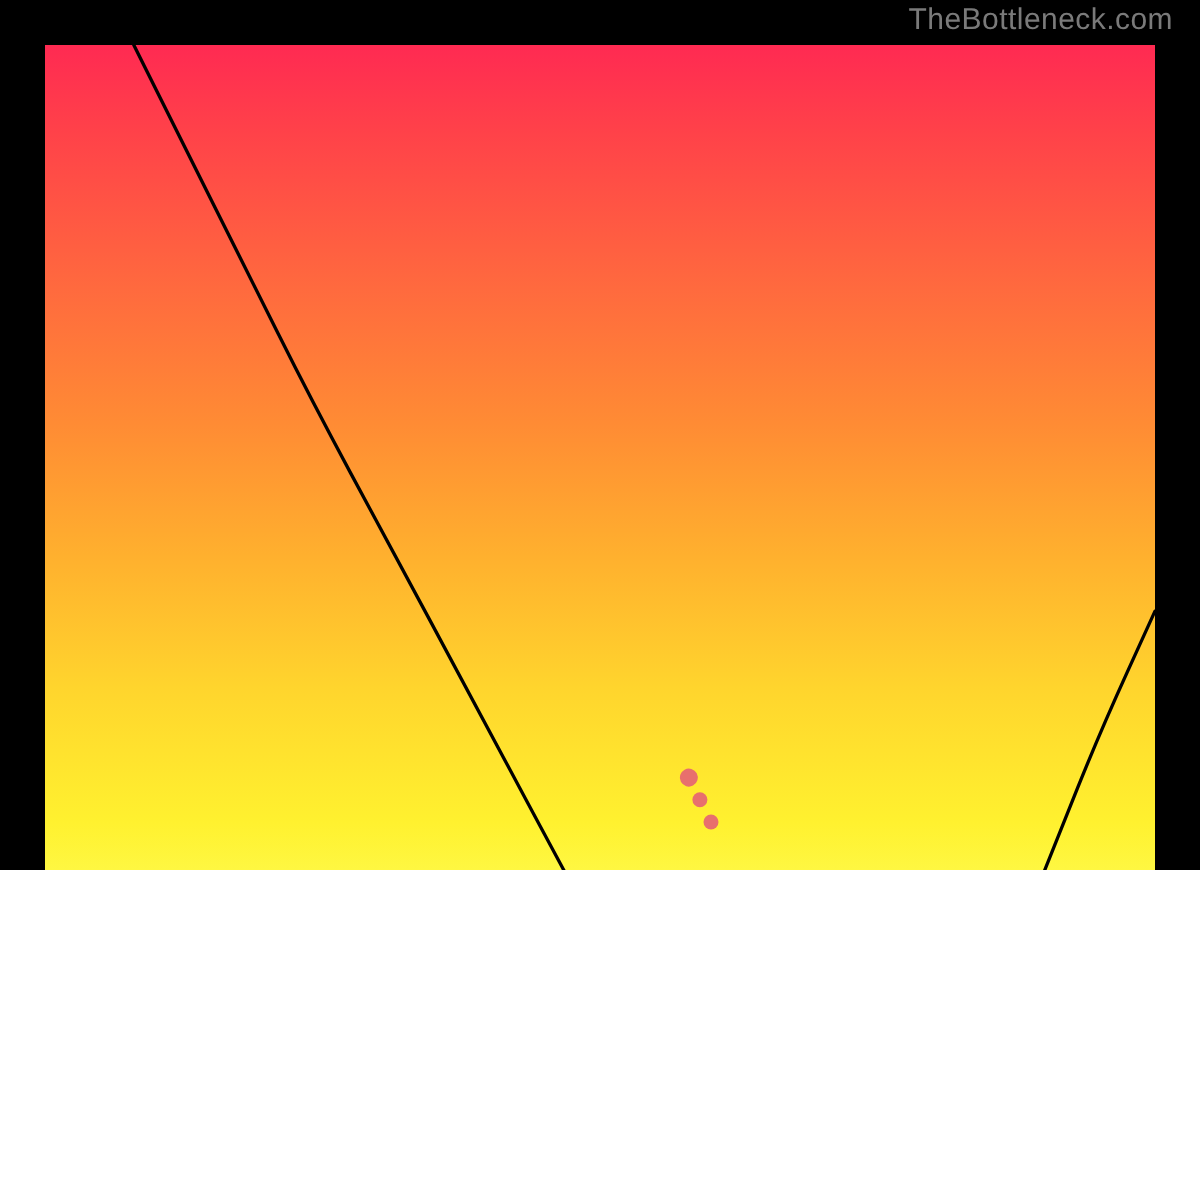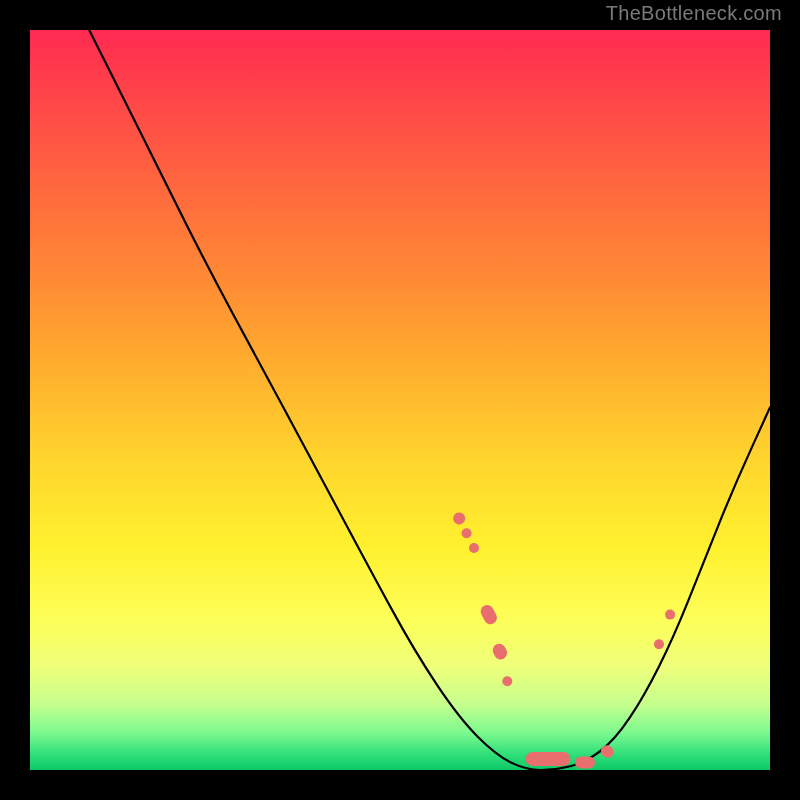--- a/index.html
+++ b/index.html
@@ -3,21 +3,21 @@
 <meta charset="utf-8">
 <style>
   body {
     margin: 0;
     padding: 0;
     background: #ffffff;
     font-family: Arial, Helvetica, sans-serif;
   }
   .stage {
     width: 800px;
-    height: 800px;
+    height: 580px;
     position: relative;
     background: #000000;
   }
   .watermark {
     position: absolute;
     top: 2px;
     right: 18px;
     color: #7a7a7a;
     font-size: 20px;
     font-weight: 500;

